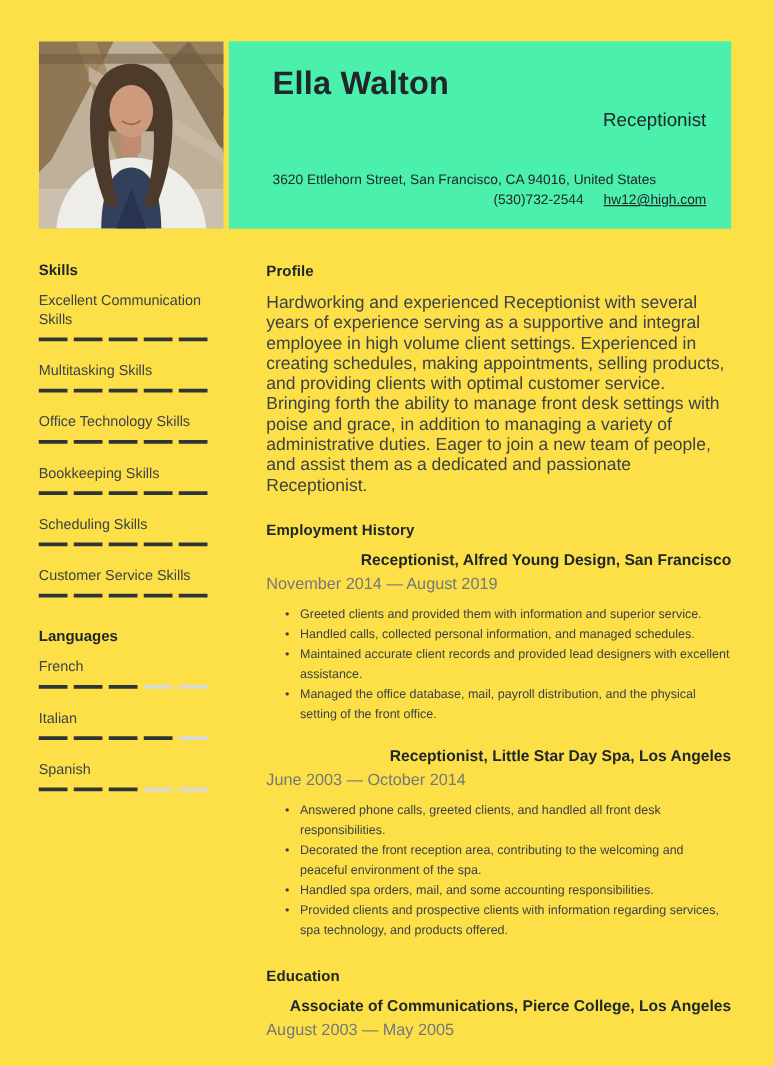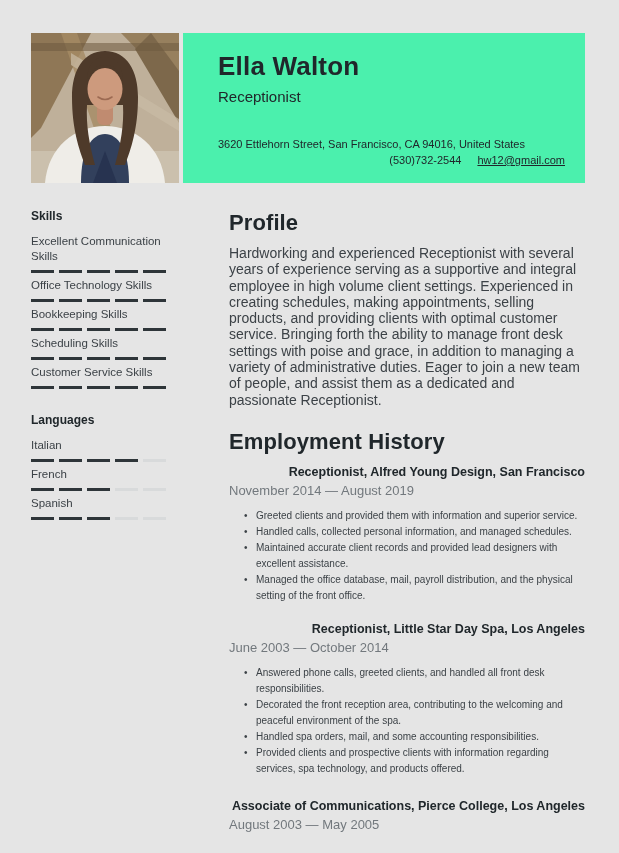--- a/index.html
+++ b/index.html
@@ -4,56 +4,56 @@
 <style>
   * { box-sizing: border-box; margin: 0; padding: 0; }
   html, body { background: #ffffff; }
   body {
     width: 619px; height: 853px;
     font-family: "Liberation Sans", sans-serif;
     color: #40464b;
     position: relative;
     overflow: hidden;
   }
-  .page { width: 619px; height: 853px; background: #e5e5e5; }
+  .page { width: 619px; height: 853px; background: #fde047; }
 
   
   .header-row { display: flex; padding: 33px 34px 0 31px; gap: 4px; }
   .photo-box { width: 148px; height: 150px; flex: none; overflow: hidden; }
   .photo-box svg { display: block; width: 148px; height: 150px; }
   .accent-panel {
     flex: 1; height: 150px; background: #4bf0ad;
     padding: 19px 20px 15px 35px;
     display: flex; flex-direction: column;
     color: #20272b;
   }
   .name { font-size: 26px; font-weight: bold; letter-spacing: 0.2px; line-height: 1.1; }
-  .job-title-header { font-size: 15px; margin-top: 7px; }
+  .job-title-header { font-size: 15px; margin-top: 7px; text-align: right; }
   .contact-block { margin-top: auto; font-size: 11px; line-height: 16px; }
   .contact-line2 { display: flex; gap: 16px; justify-content: flex-end; }
   .email-link { color: #20272b; text-decoration: underline; cursor: pointer; }
 
   
-  .content-row { display: flex; padding: 0 34px 0 31px; margin-top: 26px; gap: 16px; }
+  .content-row { display: flex; padding: 0 34px 0 31px; margin-top: 26px; }
   .sidebar { width: 135px; flex: none; }
   .main { flex: 1; margin-left: 47px; margin-top: 1px; }
 
   
   .side-title { font-size: 12px; font-weight: bold; color: #20272b; margin-bottom: 11px; }
   .side-section + .side-section { margin-top: 24px; }
-  .rated-item { margin-bottom: 5px; }
+  .rated-item { margin-bottom: 17px; }
   .rated-item:last-child { margin-bottom: 12px; }
   .rated-label { font-size: 11.5px; line-height: 15px; color: #3c4247; margin-bottom: 6px; }
   .level-bar { display: flex; gap: 5px; height: 3px; }
   .seg { flex: 1; height: 3px; }
   .seg.filled { background: #2e3539; }
   .seg.empty  { background: #d8dadb; }
 
   
-  .section-heading { font-size: 22px; font-weight: bold; color: #20272b; margin-bottom: 9px; letter-spacing: 0.1px; }
+  .section-heading { font-size: 12px; font-weight: bold; color: #20272b; margin-bottom: 9px; letter-spacing: 0.1px; }
   .main-section + .main-section { margin-top: 21px; }
   .profile-text { font-size: 14px; line-height: 16.3px; color: #3c4247; }
   .job + .job { margin-top: 18px; }
   .entry-title { font-size: 12.5px; font-weight: bold; color: #20272b; line-height: 16px; text-align: right; }
   .entry-dates { font-size: 13px; color: #72787d; margin-top: 3px; }
   .bullets { list-style: none; margin-top: 10px; }
   .bullets li {
     font-size: 10px; line-height: 15.9px; color: #3c4247;
     padding-left: 27px; position: relative;
   }
@@ -98,21 +98,21 @@
       </svg>
     </div>
 
     <div class="accent-panel" style="background: rgb(75, 240, 173);">
       <div class="name">Ella Walton</div>
       <div class="job-title-header">Receptionist</div>
       <div class="contact-block">
         <div>3620 Ettlehorn Street, San Francisco, CA 94016, United States</div>
         <div class="contact-line2">
           <span>(530)732-2544</span>
-          <a class="email-link">hw12@gmail.com</a>
+          <a class="email-link">hw12@high.com</a>
         </div>
       </div>
     </div>
   </div>
 
   <div class="content-row">
 
     <div class="sidebar">
       <div class="side-section">
         <div class="side-title">Skills</div>
@@ -121,20 +121,30 @@
     <div class="rated-label">Excellent Communication Skills</div>
     <div class="level-bar">
                 <span class="seg filled"></span>
                 <span class="seg filled"></span>
                 <span class="seg filled"></span>
                 <span class="seg filled"></span>
                 <span class="seg filled"></span>
               </div>
   </div>
             <div class="rated-item">
+    <div class="rated-label">Multitasking Skills</div>
+    <div class="level-bar">
+                <span class="seg filled"></span>
+                <span class="seg filled"></span>
+                <span class="seg filled"></span>
+                <span class="seg filled"></span>
+                <span class="seg filled"></span>
+              </div>
+  </div>
+            <div class="rated-item">
     <div class="rated-label">Office Technology Skills</div>
     <div class="level-bar">
                 <span class="seg filled"></span>
                 <span class="seg filled"></span>
                 <span class="seg filled"></span>
                 <span class="seg filled"></span>
                 <span class="seg filled"></span>
               </div>
   </div>
             <div class="rated-item">
@@ -166,36 +176,36 @@
                 <span class="seg filled"></span>
                 <span class="seg filled"></span>
               </div>
   </div>
           </div>
       </div>
       <div class="side-section">
         <div class="side-title">Languages</div>
         <div>
             <div class="rated-item">
+    <div class="rated-label">French</div>
+    <div class="level-bar">
+                <span class="seg filled"></span>
+                <span class="seg filled"></span>
+                <span class="seg filled"></span>
+                <span class="seg empty"></span>
+                <span class="seg empty"></span>
+              </div>
+  </div>
+            <div class="rated-item">
     <div class="rated-label">Italian</div>
     <div class="level-bar">
                 <span class="seg filled"></span>
                 <span class="seg filled"></span>
                 <span class="seg filled"></span>
                 <span class="seg filled"></span>
-                <span class="seg empty"></span>
-              </div>
-  </div>
-            <div class="rated-item">
-    <div class="rated-label">French</div>
-    <div class="level-bar">
-                <span class="seg filled"></span>
-                <span class="seg filled"></span>
-                <span class="seg filled"></span>
-                <span class="seg empty"></span>
                 <span class="seg empty"></span>
               </div>
   </div>
             <div class="rated-item">
     <div class="rated-label">Spanish</div>
     <div class="level-bar">
                 <span class="seg filled"></span>
                 <span class="seg filled"></span>
                 <span class="seg filled"></span>
                 <span class="seg empty"></span>
@@ -233,20 +243,21 @@
                 <li>Answered phone calls, greeted clients, and handled all front desk responsibilities.</li>
                 <li>Decorated the front reception area, contributing to the welcoming and peaceful environment of the spa.</li>
                 <li>Handled spa orders, mail, and some accounting responsibilities.</li>
                 <li>Provided clients and prospective clients with information regarding services, spa technology, and products offered.</li>
               </ul>
   </div>
           </div>
       </div>
 
       <div class="main-section">
+        <div class="section-heading">Education</div>
         <div>
             <div class="edu-entry">
     <div class="entry-title">Associate of Communications, Pierce College, Los Angeles</div>
     <div class="entry-dates">August 2003 — May 2005</div>
   </div>
           </div>
       </div>
 
     </div>
   </div>

